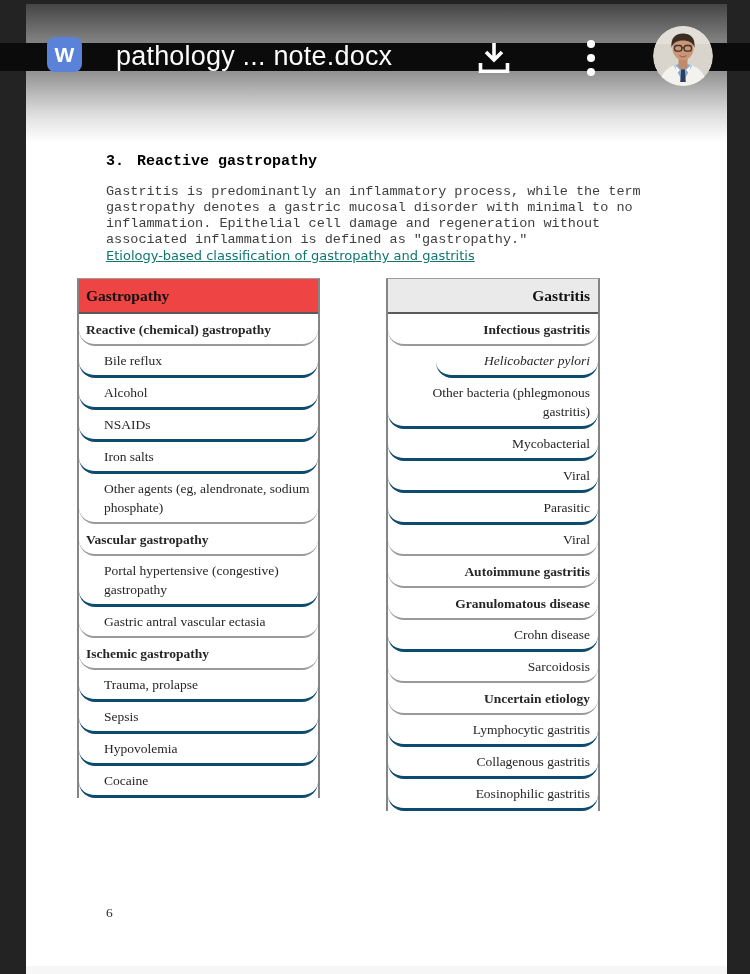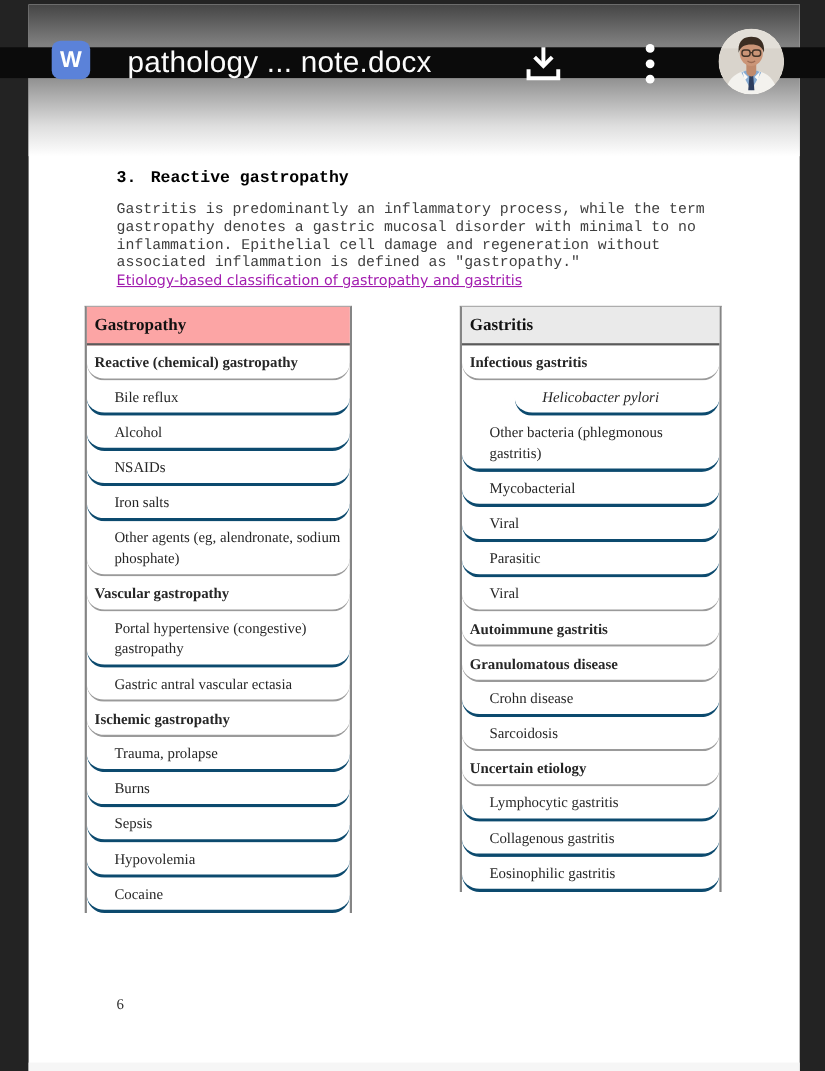--- a/index.html
+++ b/index.html
@@ -61,35 +61,35 @@
   }
   .doc-h1 .num { margin-right:13px; }
   .doc-para {
     position:absolute; left:80px; top:180px; width:556px;
     font-family:Liberation Mono, monospace;
     font-size:13.5px; line-height:16px; color:#3f3f3f;
   }
   .doc-h2 {
     position:absolute; left:80px; top:244px;
     font-family:"DejaVu Sans", sans-serif;
-    font-size:13px; color:#a21caf;
+    font-size:13px; color:#0f766e;
     text-decoration:underline; white-space:nowrap;
   }
 
   
   .tbl {
     position:absolute; top:274px;
     border-left:2px solid #858585; border-right:2px solid #858585;
     border-top:1px solid #9d9d9d;
     font-family:"Liberation Serif", serif;
     font-size:13.5px; color:#262626;
     background:#ffffff;
   }
   .tbl-left  { left:51px;  width:243px; }
-  .tbl-right { left:392px; width:238px; }
+  .tbl-right { left:360px; width:214px;text-align:right; }
   .tbl-head {
     background:#eaeaea;
     font-weight:bold; font-size:15.5px; color:#111111;
     padding:7px 8px 7px 7px; line-height:19px;
     border-bottom:2px solid #5a5a5a;
   }
   .tbl-row { line-height:19px;border-radius:16px; }
   .tbl-row.section {
     font-weight:bold; padding:5.5px 8px 5.5px 7px;
     border-bottom:2px solid #9a9a9a;
@@ -116,33 +116,32 @@
 
   <div class="doc-h1">
     <span class="num">3.</span><span>Reactive gastropathy</span>
   </div>
 
   <p class="doc-para">Gastritis is predominantly an inflammatory process, while the term gastropathy denotes a gastric mucosal disorder with minimal to no inflammation. Epithelial cell damage and regeneration without associated inflammation is defined as "gastropathy."</p>
 
   <div class="doc-h2">Etiology-based classification of gastropathy and gastritis</div>
 
   <div class="tbl tbl-left">
-    <div class="tbl-head" style="background: #fca5a5;">Gastropathy</div>
+    <div class="tbl-head" style="background: #ef4444;">Gastropathy</div>
   <div class="tbl-row section">Reactive (chemical) gastropathy</div>
       <div class="tbl-row item">Bile reflux</div>
       <div class="tbl-row item">Alcohol</div>
       <div class="tbl-row item">NSAIDs</div>
       <div class="tbl-row item">Iron salts</div>
       <div class="tbl-row item pre-section">Other agents (eg, alendronate, sodium phosphate)</div>
       <div class="tbl-row section">Vascular gastropathy</div>
       <div class="tbl-row item">Portal hypertensive (congestive) gastropathy</div>
       <div class="tbl-row item pre-section">Gastric antral vascular ectasia</div>
       <div class="tbl-row section">Ischemic gastropathy</div>
       <div class="tbl-row item">Trauma, prolapse</div>
-      <div class="tbl-row item">Burns</div>
       <div class="tbl-row item">Sepsis</div>
       <div class="tbl-row item">Hypovolemia</div>
       <div class="tbl-row item">Cocaine</div>
     </div>
 
   <div class="tbl tbl-right">
     <div class="tbl-head" style="background: rgb(234, 234, 234);">Gastritis</div>
   <div class="tbl-row section">Infectious gastritis</div>
       <div class="tbl-row item italic">Helicobacter pylori</div>
       <div class="tbl-row item">Other bacteria (phlegmonous gastritis)</div>

